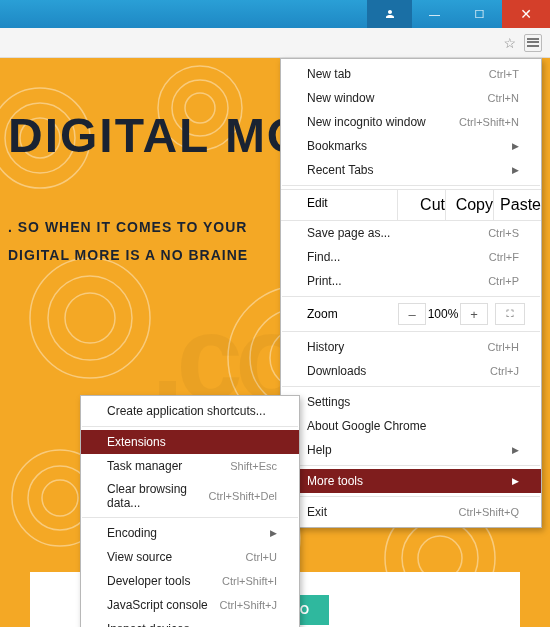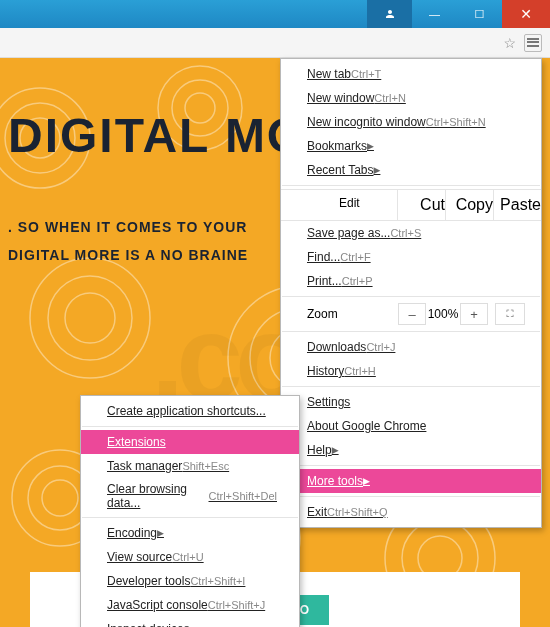--- a/index.html
+++ b/index.html
@@ -25,28 +25,28 @@
 .hero { position: relative; padding: 20px 10px 0 8px; color: #1a2332; margin-top: 30px; }
 .hero h1 { font-size: 48px; font-weight: 800; letter-spacing: 2px; color: #1a2332; }
 .hero .sub { margin-top: 50px; font-size: 14px; font-weight: 700; letter-spacing: 1px; line-height: 2; }
 
 .watermark { position: absolute; top: 50%; left: 50%; transform: translate(-50%, -40%); font-size: 120px; font-weight: bold; color: rgba(0,0,0,0.04); letter-spacing: -8px; pointer-events: none; }
 
 .cta { position: absolute; bottom: 0; left: 30px; right: 30px; height: 55px; background: #fff; display: flex; justify-content: center; align-items: flex-end; padding-bottom: 2px;}
 .cta .more { background: #2fb89e; color: #fff; padding: 8px 20px; font-size: 12px; font-weight: 600; }
 
 .main-menu { position: absolute; top: 58px; right: 8px; width: 262px; background: #fff; border: 1px solid #b8b8b8; box-shadow: 2px 3px 6px rgba(0,0,0,0.25); z-index: 10; padding: 3px 0; }
-.menu-item { display: flex; align-items: center; justify-content: flex-start; padding: 4px 22px 4px 26px; font-size: 12px; color: #222; min-height: 24px; text-decoration: underline; }
+.menu-item { display: flex; align-items: center; justify-content: space-between; padding: 4px 22px 4px 26px; font-size: 12px; color: #222; min-height: 24px; }
 .menu-item .shortcut { color: #888; font-size: 11px; }
 .menu-item .arrow { color: #666; font-size: 9px; }
-.menu-item.highlight { background: #ec4899; color: #fff; }
+.menu-item.highlight { background: #7f1d1d; color: #fff; }
 .menu-item.highlight .arrow { color: #fff; }
 .menu-sep { height: 1px; background: #e4e4e4; margin: 3px 1px; }
 
-.edit-row { display: flex; align-items: stretch; border-top: 1px solid #e4e4e4; border-bottom: 1px solid #e4e4e4; padding-left: 32px; }
+.edit-row { display: flex; align-items: stretch; border-top: 1px solid #e4e4e4; border-bottom: 1px solid #e4e4e4; }
 .edit-row .lbl { flex: 1; padding: 6px 0 6px 26px; font-size: 12px; }
 .edit-row .btn { width: 48px; text-align: right; padding: 6px 0; font-size: 16px; border-left: 1px solid #e4e4e4; }
 
 .zoom-row { display: flex; align-items: center; padding: 3px 16px 3px 26px; font-size: 12px; }
 .zoom-row .lbl { flex: 1; }
 .zoom-row .zbtn { width: 28px; height: 22px; border: 1px solid #ddd; display:flex; align-items:center; justify-content:center; font-size: 13px; color:#555; margin: 0 1px;}
 .zoom-row .zval { width: 32px; text-align: center; font-size: 12px; }
 .zoom-row .full { width: 30px; height: 22px; border: 1px solid #ddd; margin-left: 6px; display:flex; align-items:center; justify-content:center; font-size:10px; color:#555;}
 
 .sub-menu { position: absolute; top: 395px; left: 80px; width: 220px; background: #fff; border: 1px solid #b8b8b8; box-shadow: 2px 3px 6px rgba(0,0,0,0.25); z-index: 20; padding: 3px 0; }
@@ -162,27 +162,27 @@
   <div class="menu-sep"></div>
   <div class="zoom-row">
     <div class="lbl">Zoom</div>
     <div class="zbtn">–</div>
     <div class="zval">100%</div>
     <div class="zbtn">+</div>
     <div class="full">⛶</div>
   </div>
   <div class="menu-sep"></div>
   <div class="menu-item">
+      <span>History</span>
+      <span class="shortcut">Ctrl+H</span>
+    </div>
+  <div class="menu-item">
       <span>Downloads</span>
       <span class="shortcut">Ctrl+J</span>
     </div>
-  <div class="menu-item">
-      <span>History</span>
-      <span class="shortcut">Ctrl+H</span>
-    </div>
   <div class="menu-sep"></div>
   <div class="menu-item">
       <span>Settings</span>
     </div>
   <div class="menu-item">
       <span>About Google Chrome</span>
     </div>
   <div class="menu-item">
       <span>Help</span>
       <span class="arrow">▶</span>

